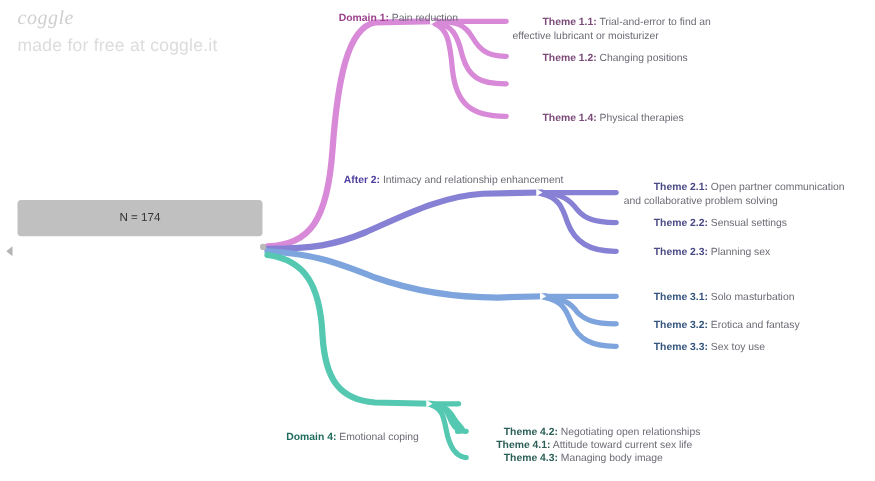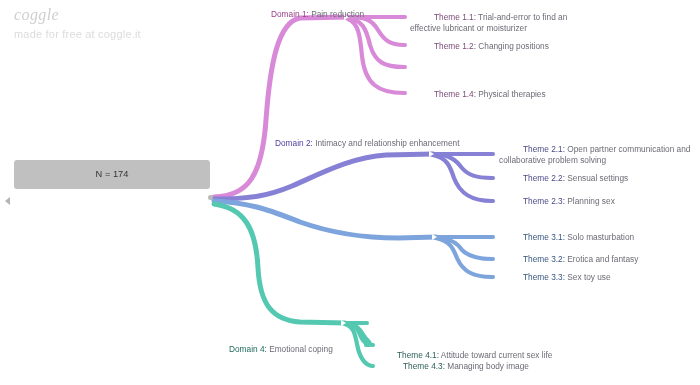--- a/index.html
+++ b/index.html
@@ -9,21 +9,21 @@
     font-family:"Liberation Sans", sans-serif;
     overflow:hidden;
     position:relative;
   }
   #stage{position:absolute;inset:0;width:700px;height:385px;}
 
   
   .watermark{position:absolute;left:14px;top:6px;user-select:none;}
   .wm-logo{font-family:"Liberation Serif", serif;font-size:16px;color:#cfcfcf;
            letter-spacing:.4px;font-style:italic;}
-  .wm-sub{font-size:11px;color:#dcdcdc;margin-top:4px;letter-spacing:.2px;}
+  .wm-sub{font-size:14px;color:#dcdcdc;margin-top:4px;letter-spacing:.2px;}
 
   
   svg.branches{position:absolute;left:0;top:0;width:700px;height:385px;}
   svg.branches path{fill:none;stroke-linecap:round;}
 
   
   .root-node{
     position:absolute;
     left:14px;top:160px;width:196px;
     background:#c0c0c0;
@@ -41,21 +41,21 @@
     position:absolute;left:5px;top:197px;width:0;height:0;
     border-top:4px solid transparent;border-bottom:4px solid transparent;
     border-right:5px solid #b4b4b4;
   }
   .root-nub{
     position:absolute;width:5px;height:5px;background:#b9b9b9;border-radius:50%;
   }
 
   
   .lbl{position:absolute;font-size:8.3px;line-height:10.5px;color:#6b6b75;white-space:nowrap;}
-  .lbl b{font-weight:normal;padding-left:24px;}
+  .lbl b{font-weight:bold;padding-left:24px;}
   .lbl.wrap{white-space:normal;}
 
   .d1 b{color:#9b3f8a;}
   .d2 b{color:#4f3fa0;}
   .d3 b{color:#2f5f9e;}
   .d4 b{color:#1f6b5e;}
 
   .t1 b{color:#7a4a78;}
   .t2 b{color:#4a4a86;}
   .t3 b{color:#35557e;}
@@ -108,21 +108,21 @@
 
   <div class="jarrow" style="left:344px;top:14px;border-left:5px solid #ffffff;"></div>
   <div class="jarrow" style="left:429px;top:151px;border-left:5px solid #ffffff;"></div>
   <div class="jarrow" style="left:432px;top:234px;border-left:5px solid #ffffff;"></div>
   <div class="jarrow" style="left:341px;top:320px;border-left:5px solid #ffffff;"></div>
 
   <div class="lbl d1" style="left:247px;top:9px;">
     <b>Domain 1:</b><span> Pain reduction</span>
   </div>
   <div class="lbl d2" style="left:251px;top:138px;">
-    <b>Domain 2:</b><span> Intimacy and relationship enhancement</span>
+    <b>After 2:</b><span> Intimacy and relationship enhancement</span>
   </div>
   <div class="lbl d4" style="left:205px;top:328px;margin-top:16px;">
     <b>Domain 4:</b><span> Emotional coping</span>
   </div>
 
   <div class="tnub" style="left:403px;top:15px;background:#d88ad8;"></div>
   <div class="tnub" style="left:403px;top:43px;background:#d88ad8;"></div>
   <div class="tnub" style="left:403px;top:65px;background:#d88ad8;"></div>
   <div class="tnub" style="left:403px;top:91px;background:#d88ad8;"></div>
 
@@ -164,17 +164,20 @@
   <div class="lbl t3" style="left:499px;top:254px;">
     <b>Theme 3.2:</b><span> Erotica and fantasy</span>
   </div>
   <div class="lbl t3" style="left:499px;top:272px;">
     <b>Theme 3.3:</b><span> Sex toy use</span>
   </div>
 
   <div class="lbl t4" style="left:373px;top:318px;margin-top:32px;">
     <b>Theme 4.1:</b><span> Attitude toward current sex life</span>
   </div>
+  <div class="lbl t4" style="left:379px;top:340px;">
+    <b>Theme 4.2:</b><span> Negotiating open relationships</span>
+  </div>
   <div class="lbl t4" style="left:379px;top:361px;">
     <b>Theme 4.3:</b><span> Managing body image</span>
   </div>
 
 </div>
 
 </body></html>

